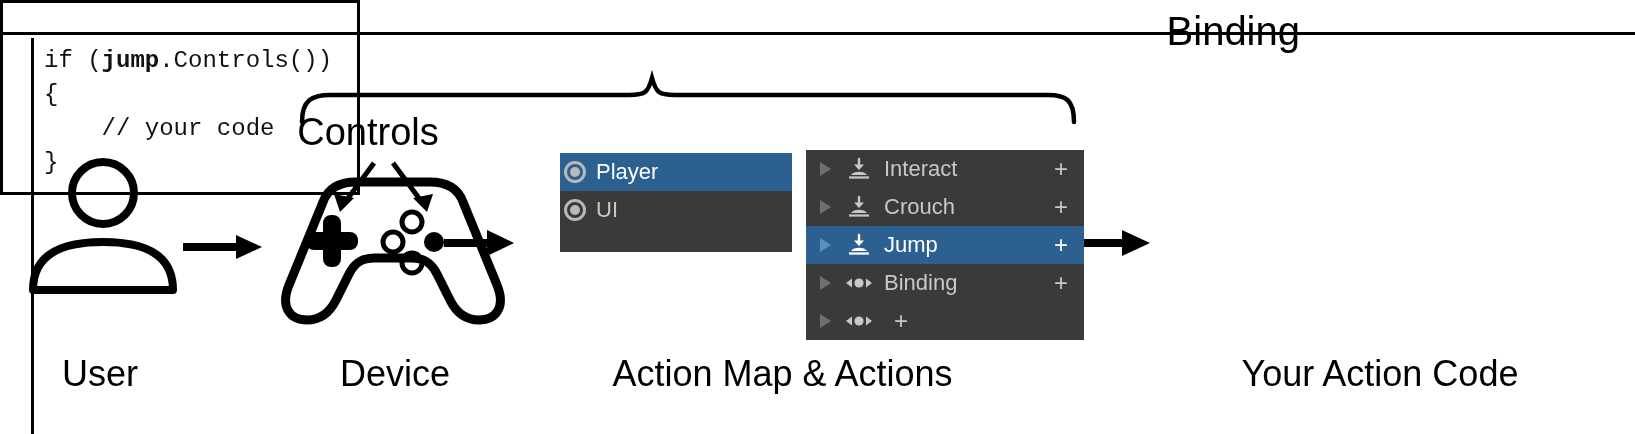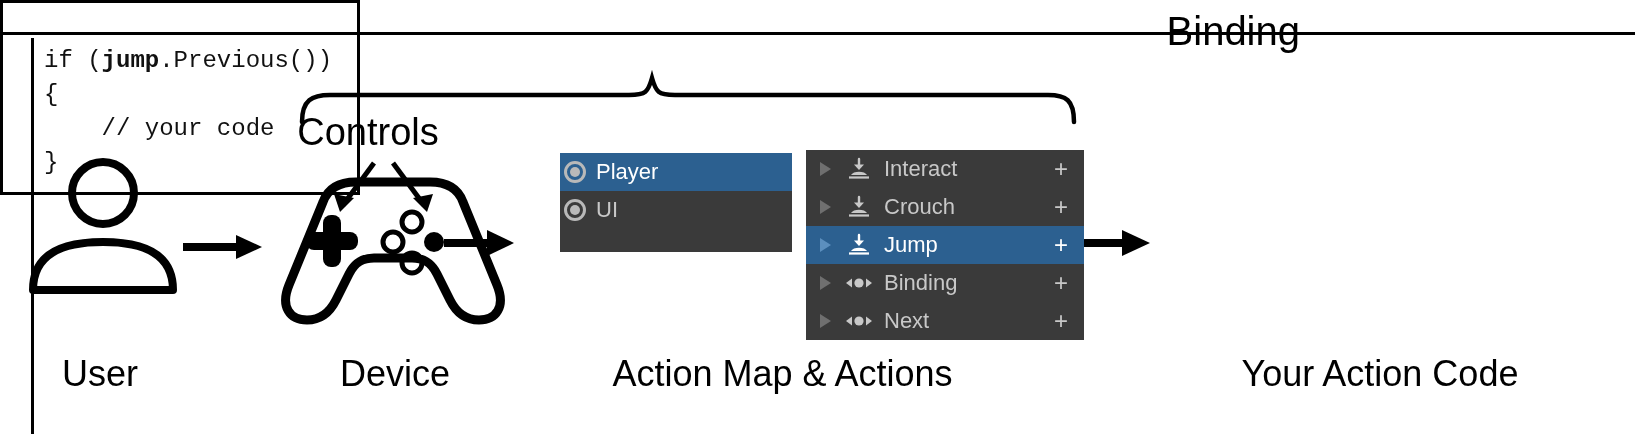--- a/index.html
+++ b/index.html
@@ -190,24 +190,23 @@
         <span class="act-label">Binding</span>
         <span class="plus">+</span>
       </div>
       <div class="row">
         <span class="foldout"></span>
         <span class="act-icon"><svg viewBox="0 0 30 24" width="30" height="24">
             <polygon points="2,12 8,7.5 8,16.5" fill="#c8c8c8"></polygon>
             <polygon points="28,12 22,7.5 22,16.5" fill="#c8c8c8"></polygon>
             <circle cx="15" cy="12" r="4.6" fill="#c8c8c8"></circle>
           </svg></span>
-        <span class="act-label">Next</span>
         <span class="plus">+</span>
       </div>
     </div>
 
   <div id="code-window">
     <div id="code-titlebar"></div>
     <div id="code-gutter"></div>
-    <div id="code-body"><div><span>if (</span><b>jump</b><span>.Previous())</span></div><div><span>{</span></div><div><span>    // your code</span></div><div><span>}</span></div></div>
+    <div id="code-body"><div><span>if (</span><b>jump</b><span>.Controls())</span></div><div><span>{</span></div><div><span>    // your code</span></div><div><span>}</span></div></div>
   </div>
 
 </div>
 
 </body></html>

